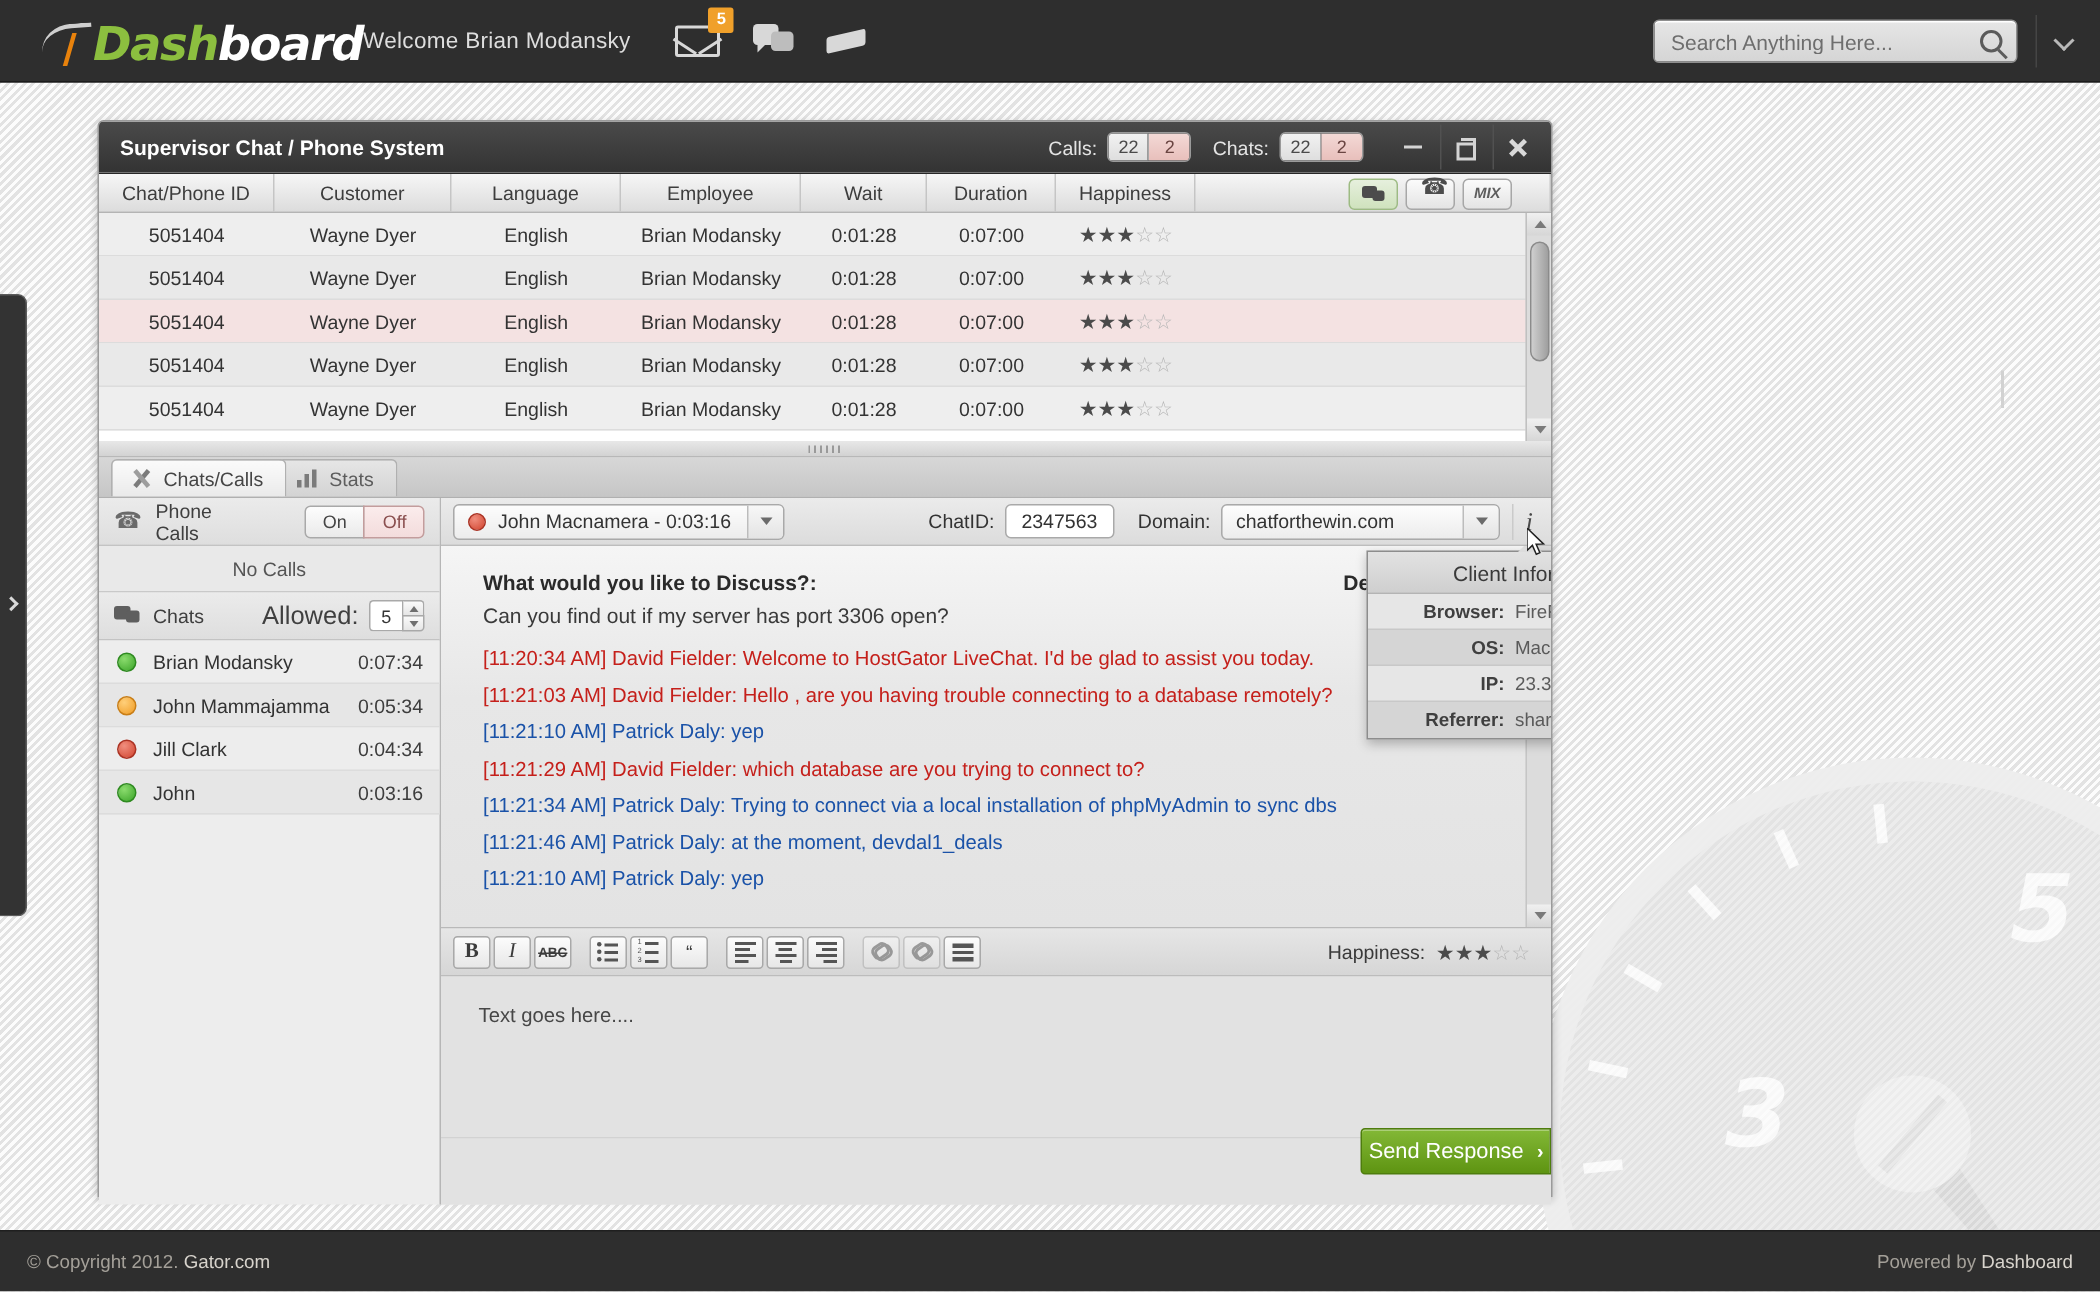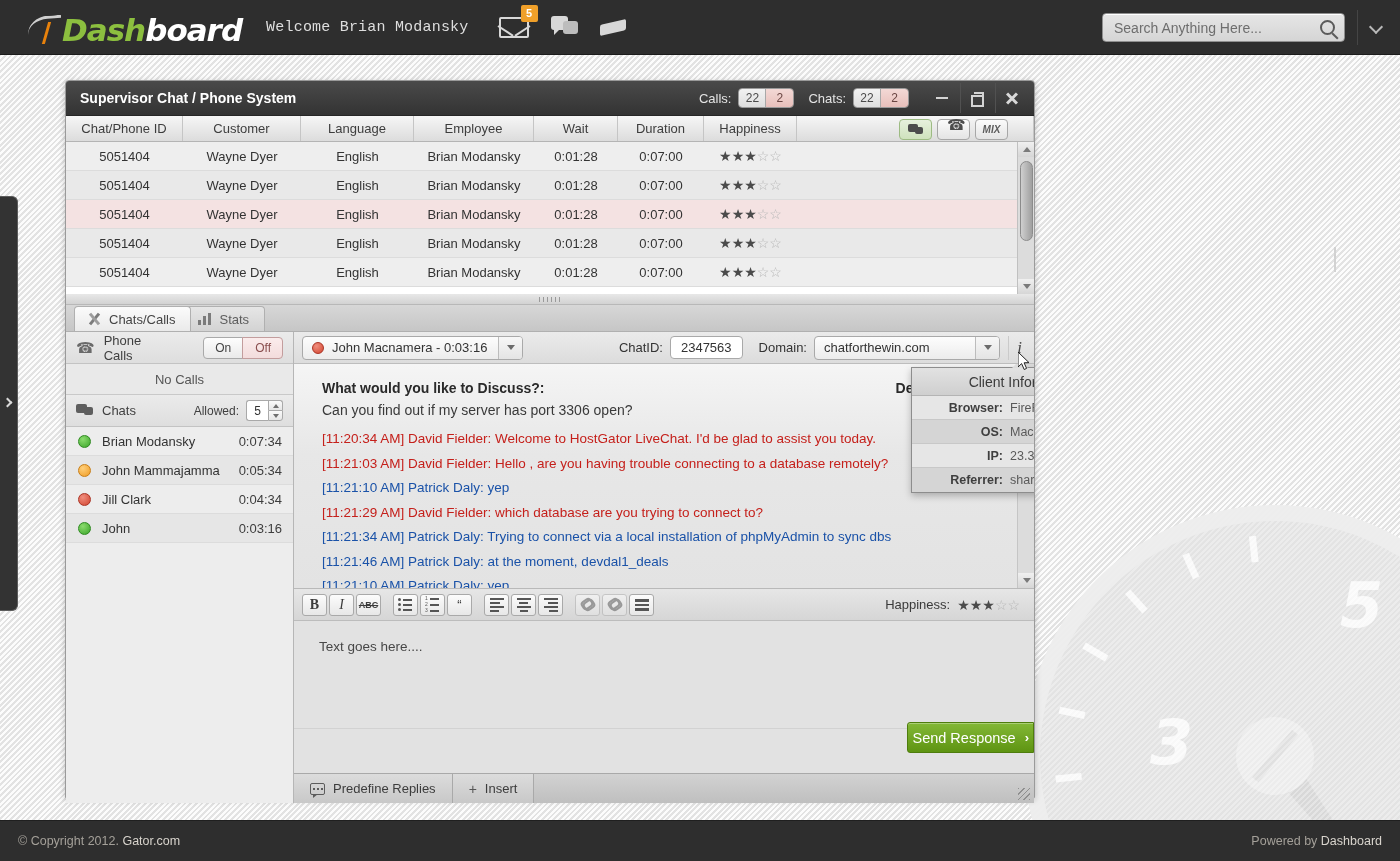--- a/index.html
+++ b/index.html
@@ -84,21 +84,21 @@
     width: 3px; height: 22px; background: #e8820c; transform: skewX(-16deg);
   }
   .logo-text {
     font-family: "DejaVu Sans", sans-serif;
     font-size: 31px; font-weight: 700; font-style: italic;
     letter-spacing: -1px; line-height: 34px;
   }
   .logo-text .a { color: #8cbf3f; }
   .logo-text .b { color: #ffffff; }
   #welcome {
-    color: #dedede; font-size: 15px; margin-left: 24px; letter-spacing: .2px; font-family: Liberation Mono, monospace;
+    color: #dedede; font-size: 15px; letter-spacing: .2px;
   }
   #topicons { display: flex; align-items: center; margin-left: 30px; gap: 22px; }
   .ticon { position: relative; cursor: pointer; }
   .env { width: 30px; height: 21px; position: relative; }
   .env .body {
     position: absolute; inset: 0; border: 2px solid #d8d8d8; border-radius: 2px;
     background: #2e2e2e;
   }
   .env .fl, .env .fr {
     position: absolute; width: 18px; height: 2px; background: #d8d8d8; top: 8px;
@@ -361,21 +361,21 @@
     background: linear-gradient(#fdfdfd,#eaeaea); color: #454545; cursor: pointer;
   }
   .onoff .on  { border-radius: 4px 0 0 4px; }
   .onoff .off { border-radius: 0 4px 4px 0; margin-left: -1px;
                 background: linear-gradient(#fbecec,#f3dcdc); color: #8a4f4f; border-color: #c39d9d; padding-left: 12px; }
   .nocalls {
     height: 31px; display: flex; align-items: center; justify-content: center;
     font-size: 13px; color: #555; background: #e9e9e9;
     border-bottom: 1px solid #c9c9c9;
   }
-  .allowed { font-size: 12px; color: #3f3f3f; margin-right: 7px; }
+  .allowed { font-size: 17px; color: #3f3f3f; margin-right: 7px; }
   .spinner { display: flex; align-items: stretch; }
   .spinner .val {
     width: 22px; height: 21px; border: 1px solid #a9a9a9; border-right: 0;
     border-radius: 3px 0 0 3px; background: #fff; font-size: 12px; color: #333;
     display: flex; align-items: center; justify-content: center;
   }
   .spinner .btns { display: flex; flex-direction: column; width: 15px; }
   .spinner .btns i {
     flex: 1; border: 1px solid #a9a9a9; background: linear-gradient(#fafafa,#e6e6e6);
     display: flex; align-items: center; justify-content: center; cursor: pointer;
@@ -997,33 +997,20 @@
 
           <div id="textarea">Text goes here....</div>
 
           <div id="sendrow">
             <div id="sendbtn">
               <span>Send Response</span>
               <span class="ch">›</span>
             </div>
           </div>
 
-          <div id="botbar">
-            <div class="botbtn">
-              <span class="bb-ic">
-                  <span class="d"></span>
-                </span>
-              <span>Predefine Replies</span>
-            </div>
-            <div class="botbtn">
-              <span class="plus">+</span>
-              <span>Insert</span>
-            </div>
-            <div id="botgrip"></div>
-          </div>
         </div>
 
       </div>
     </div>
   </div>
 
   <div id="footer">
     <div class="left">
       <span>© Copyright 2012. </span><b>Gator.com</b>
     </div>

